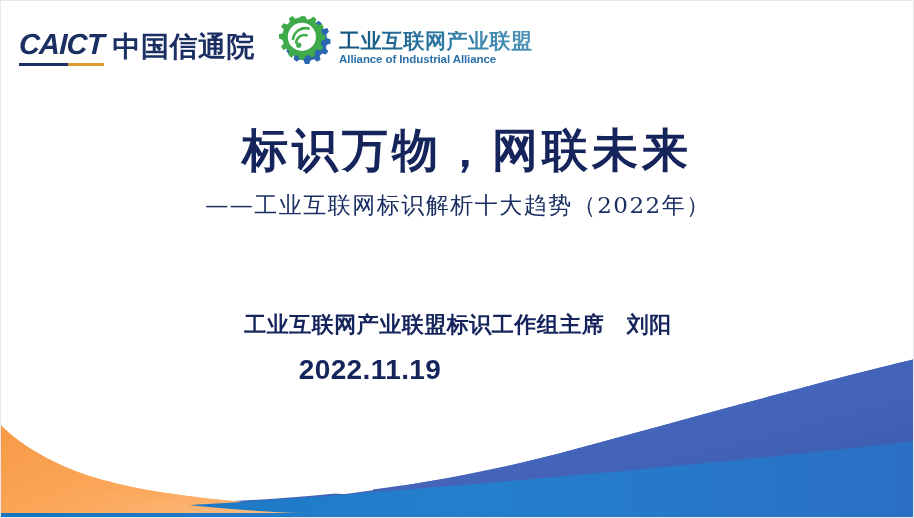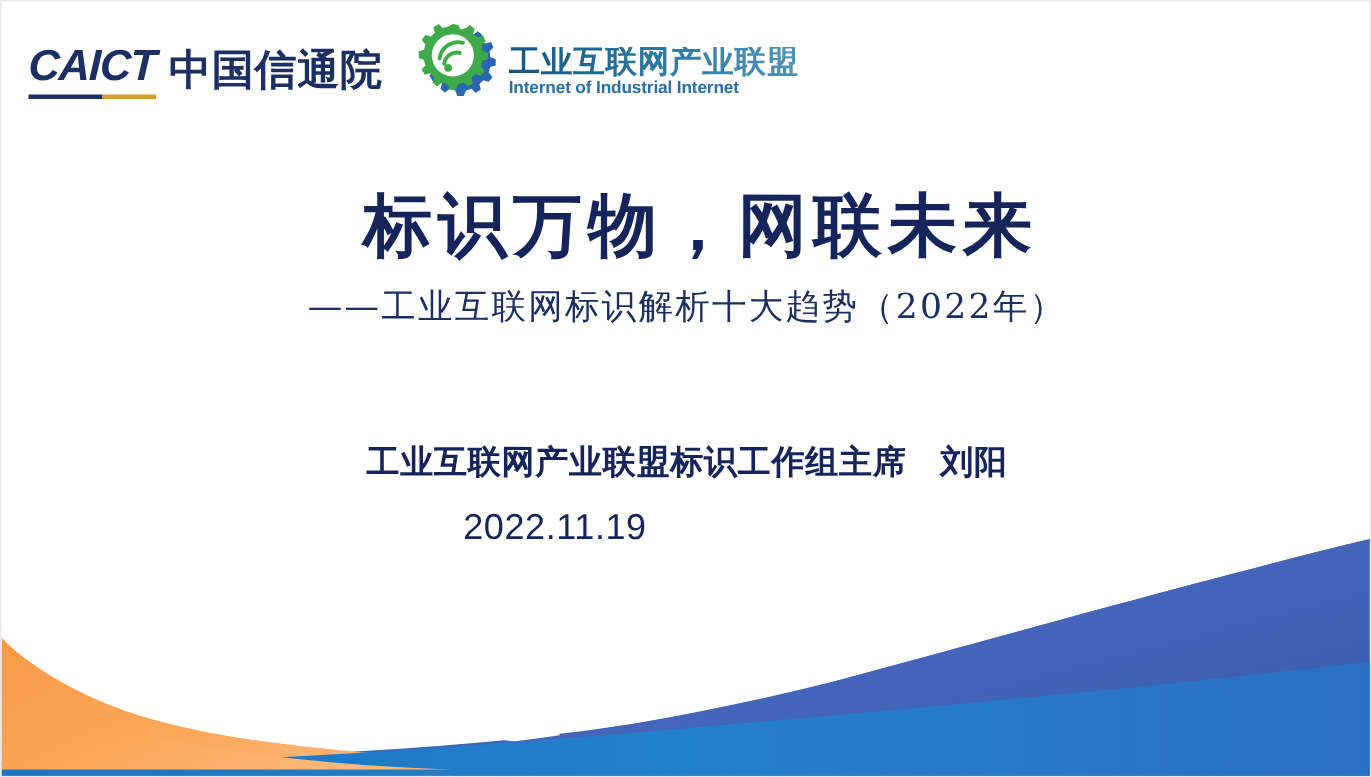--- a/index.html
+++ b/index.html
@@ -142,37 +142,37 @@
     letter-spacing: 1.5px;
     line-height: 1.25;
     margin: 14px 0 4px 0;
     white-space: nowrap;
   }
 
   
   .presenter-block {
     position: absolute;
     left: 0;
-    top: 294px;
+    top: 310px;
     width: 914px;
     text-align: center;
   }
   .presenter-line {
     font-family: "DejaVu Sans", "Liberation Sans", sans-serif;
     font-weight: bold;
     font-size: 22px;
     color: #16245c;
     letter-spacing: 0.5px;
     line-height: 1.3;
     margin: 0;
   }
   .date-line {
     font-family: "Liberation Sans", "DejaVu Sans", sans-serif;
-    font-weight: normal;
-    font-size: 24px;
+    font-weight: bold;
+    font-size: 28px;
     color: #16245c;
     letter-spacing: 0.4px;
     margin: 14px 4px 0 0;
     padding-right: 172px;
   }
 </style>
 </head>
 <body>
 
 <div id="slide">
@@ -246,21 +246,21 @@
 
           <g fill="none" stroke="#3faa49" stroke-width="5" stroke-linecap="round">
             <path d="M-17,4 A24,24 0 0 1 13,-16"></path>
             <path d="M-11,11 A16,16 0 0 1 9,-3"></path>
           </g>
           <circle cx="-6" cy="16" r="5" fill="#3faa49"></circle>
         </g>
       </svg>
       <div class="aii-text">
         <div class="aii-cn">工业互联网产业联盟</div>
-        <div class="aii-en">Internet of Industrial Internet</div>
+        <div class="aii-en">Alliance of Industrial Alliance</div>
       </div>
     </div>
 
   </div>
 
   <div class="title-block">
     <h1 class="main-title">标识万物，网联未来</h1>
     <h2 class="sub-title">——工业互联网标识解析十大趋势（2022年）</h2>
   </div>
 

